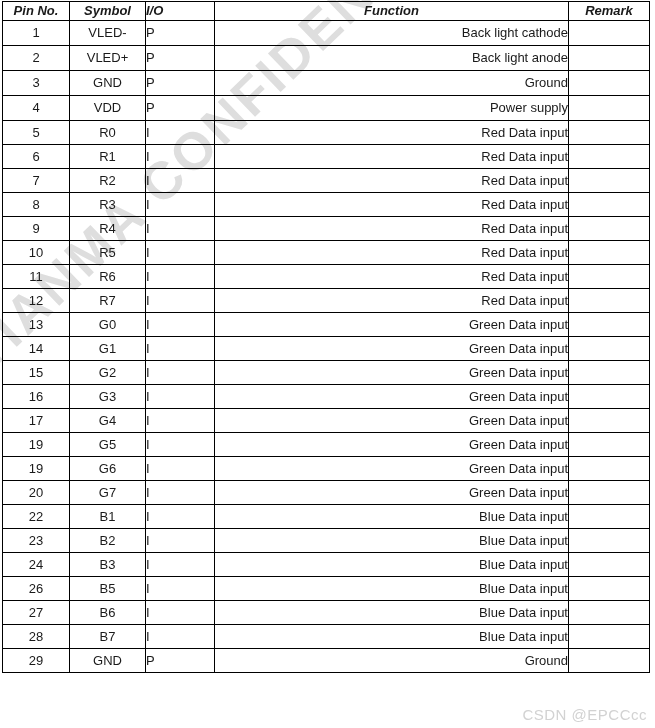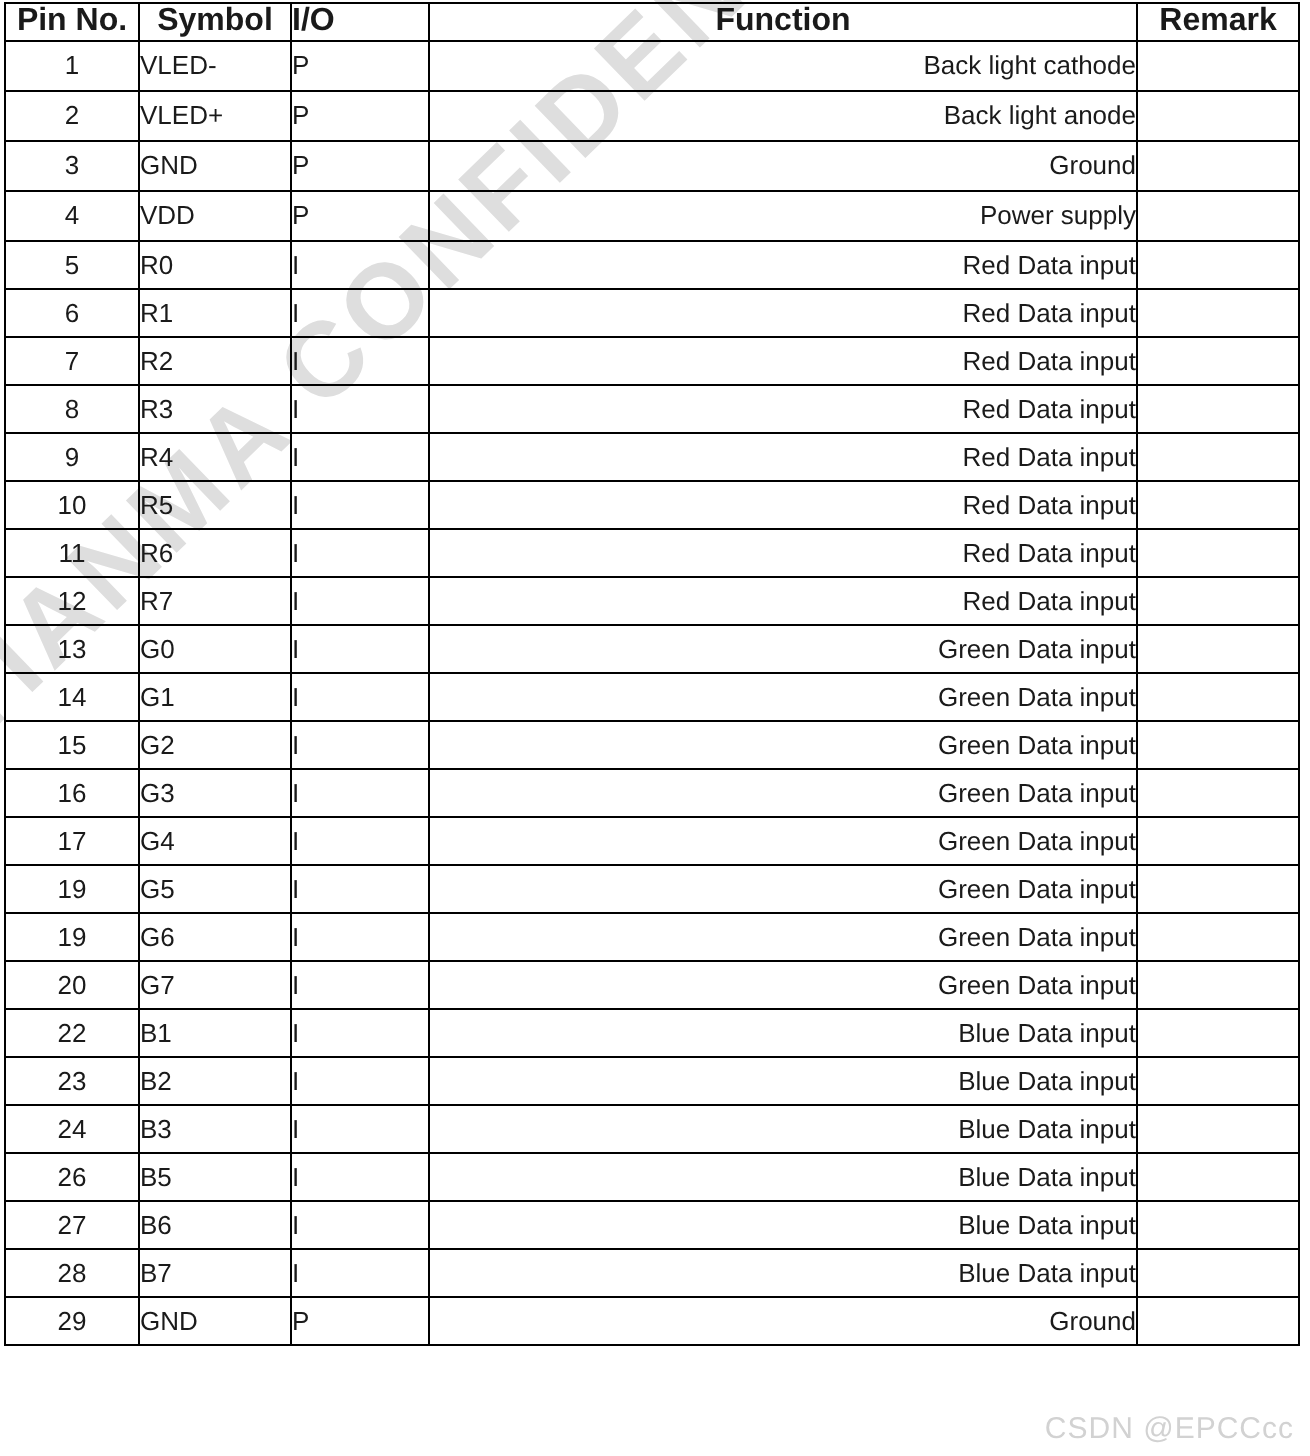--- a/index.html
+++ b/index.html
@@ -63,35 +63,36 @@
     border: 1px solid #000000;
     padding: 0 0 0 0;
     font-size: 13px;
     color: #1a1a1a;
     vertical-align: middle;
     background: transparent;
   }
   table.pin-table thead th {
     height: 18px;
     font-weight: bold;
-    font-size: 16px;
+    font-size: 13px;
     line-height: 16px;
+    font-style: italic;
   }
   table.pin-table tbody td {
     height: 23px;
     line-height: 22px;
     font-weight: normal;
   }
   
   table.pin-table tbody tr.tall td {
     height: 24px;
   }
 
   .col-pin    { width: 66px;  text-align: center; }
-  .col-symbol { width: 75px;  text-align: left; padding-left: 12px; }
+  .col-symbol { width: 75px;  text-align: center; padding-left: 12px; }
   .col-io     { width: 68px;  text-align: left; padding-left: 9px; }
   .col-func   { width: 353px; text-align: right; padding-left: 7px; }
   .col-remark { width: 80px;  text-align: left; }
 
   thead .col-pin    { text-align: center; padding-left: 0; }
   thead .col-symbol { text-align: center;   padding-left: 12px; }
   thead .col-io     { text-align: left;   padding-left: 9px; }
   thead .col-func   { text-align: center;   padding-left: 7px; }
   thead .col-remark { text-align: center; padding-left: 0; }
 

